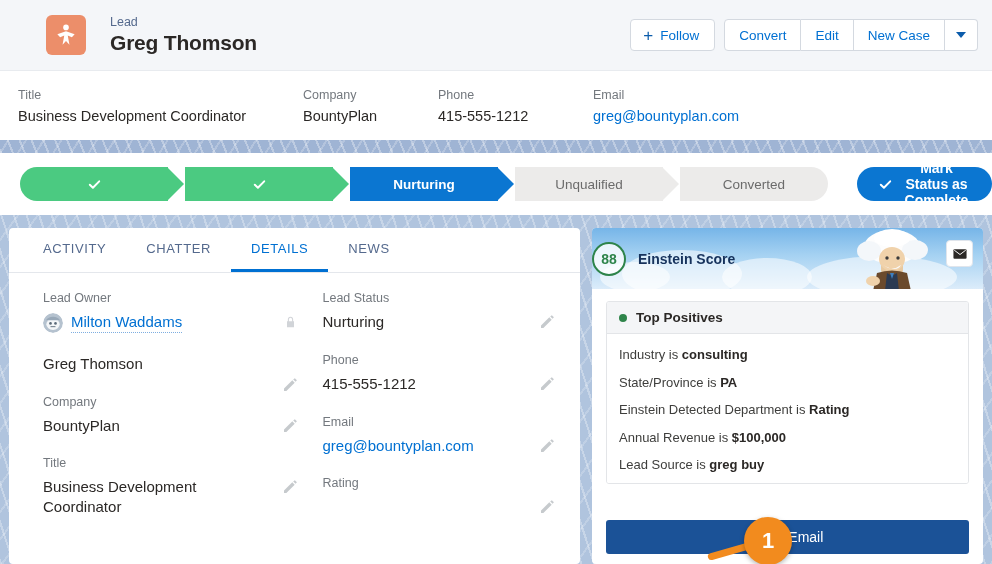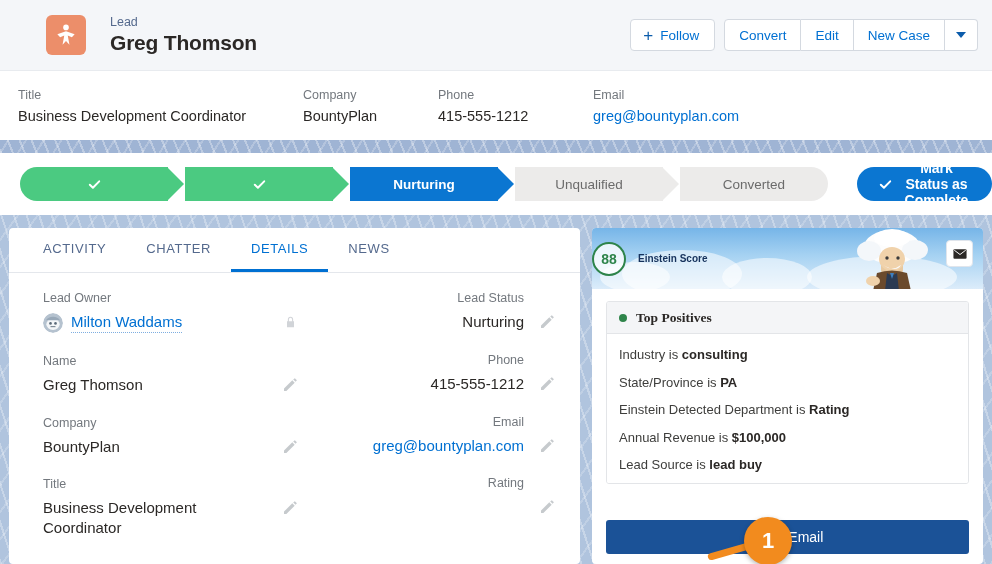--- a/index.html
+++ b/index.html
@@ -121,21 +121,21 @@
   }
   .tabs { display: flex; padding: 0 14px; border-bottom: 1px solid #e4e7ec; height: 45px; align-items: stretch; }
   .tab {
     display: flex; align-items: center; padding: 0 20px; font-size: 13px; letter-spacing: .6px;
     color: #54698d; cursor: pointer; position: relative; border-bottom: 3px solid transparent;
   }
   .tab.active { color: #0070d2; border-bottom-color: #0070d2; font-weight: 400; }
 
   .fields { padding: 18px 22px 0 34px; display: flex; }
   .field-col { width: 50%; }
-  .field-col.right { padding-left: 22px; text-align: right; }
+  .field-col.right { padding-left: 22px; }
   .field { margin-bottom: 21px; position: relative; padding-right: 34px; }
   .f-label { font-size: 12.5px; color: #73787e; margin-bottom: 7px; }
   .f-value { font-size: 15px; color: #2b2826; line-height: 1.32; min-height: 19px; }
   .f-value.link { color: #0070d2; }
   .f-owner { display: flex; align-items: flex-end; gap: 8px; }
   .owner-avatar { width: 20px; height: 20px; border-radius: 50%; flex: none; display: block; }
   .owner-name { color: #0070d2; font-size: 15px; border-bottom: 1px dotted #7eaee0; }
   .pencil {
     position: absolute; right: 4px; top: 24px; width: 14px; height: 14px;
     opacity: .34; cursor: pointer;
@@ -159,38 +159,38 @@
   .c2 { width: 90px; height: 38px; left: 130px; top: 30px; }
   .c3 { width: 150px; height: 42px; left: 215px; top: 28px; }
   .c4 { width: 70px; height: 30px; left: 8px; top: 34px; }
   .ein-header-inner { position: relative; z-index: 3; display: flex; align-items: center; height: 61px; }
   .score-circle {
     width: 34px; height: 34px; border-radius: 50%; border: 2px solid #2e844a;
     background: rgba(255,255,255,.82);
     display: flex; align-items: center; justify-content: center;
     font-size: 14px; font-weight: 700; color: #2e844a; flex: none;
   }
-  .ein-title { margin-left: 12px; font-size: 10px; font-weight: 700; color: #16325c; }
+  .ein-title { margin-left: 12px; font-size: 14px; font-weight: 700; color: #16325c; }
   .ein-mascot { position: absolute; right: 52px; bottom: -2px; width: 78px; height: 64px; z-index: 4; }
   .ein-mascot svg { display: block; width: 78px; height: 64px; }
   .mail-btn {
     position: absolute; right: 10px; top: 12px; width: 27px; height: 27px;
     background: #fff; border: 1px solid #e0e5ec; border-radius: 4px;
     display: flex; align-items: center; justify-content: center; z-index: 6; cursor: pointer;
   }
   .mail-btn svg { width: 14px; height: 14px; display: block; }
 
   .ein-body { padding: 12px 14px 0 14px; }
   .positives-box { border: 1px solid #e3e5e8; border-radius: 3px; overflow: hidden; }
   .pos-header {
     background: #f4f5f7; border-bottom: 1px solid #e3e5e8;
     height: 32px; display: flex; align-items: center; padding-left: 12px; gap: 9px;
   }
   .green-dot { width: 8px; height: 8px; border-radius: 50%; background: #2e844a; flex: none; }
-  .pos-header-label { font-size: 13.5px; font-weight: 700; color: #2b2826; font-family: Liberation Serif, serif; }
+  .pos-header-label { font-size: 13.5px; font-weight: 700; color: #2b2826; }
   .pos-list { padding: 7px 0 4px 0; background: #fff; }
   .pos-item { font-size: 13px; color: #3e3e3c; padding: 6px 12px; line-height: 1.2; }
   .pos-item b { font-weight: 700; color: #2b2826; }
 
   .send-email-btn {
     position: absolute; left: 14px; bottom: 10px; width: 363px; height: 34px;
     background: #1b5297; border: none; border-radius: 3px; color: #fff;
     font-size: 14px; font-family: inherit; cursor: pointer;
   }
 
@@ -333,21 +333,20 @@
               <a class="owner-name">Milton Waddams</a>
             </div>
             <span class="lock">
               <svg viewBox="0 0 14 16" fill="#6b7280">
                   <path d="M4 7V5a3 3 0 0 1 6 0v2h1v7H3V7h1zm1.2 0h3.6V5a1.8 1.8 0 0 0-3.6 0v2z"></path>
                 </svg>
             </span>
           </div>
 
           <div class="field">
-            <div class="f-label">Name</div>
             <div class="f-value">Greg Thomson</div>
             <span class="pencil">
               <svg viewBox="0 0 14 14" fill="#5b6770">
                   <path d="M1 10.6 L9.3 2.3 l2.4 2.4 L3.4 13 H1 z M10.2 1.4 l1.6-1.2 2.1 2.1 -1.3 1.5 z"></path>
                 </svg>
             </span>
           </div>
 
           <div class="field">
             <div class="f-label">Company</div>
@@ -461,21 +460,21 @@
         <div class="positives-box">
           <div class="pos-header">
             <span class="green-dot"></span>
             <span class="pos-header-label">Top Positives</span>
           </div>
           <div class="pos-list">
             <div class="pos-item"><span>Industry is </span><b>consulting</b></div>
             <div class="pos-item"><span>State/Province is </span><b>PA</b></div>
             <div class="pos-item"><span>Einstein Detected Department is </span><b>Rating</b></div>
             <div class="pos-item"><span>Annual Revenue is </span><b>$100,000</b></div>
-            <div class="pos-item"><span>Lead Source is </span><b>lead buy</b></div>
+            <div class="pos-item"><span>Lead Source is </span><b>greg buy</b></div>
           </div>
         </div>
       </div>
 
       <button class="send-email-btn">Send Email</button>
     </div>
 
     <div class="callout-line"></div>
     <div class="callout">1</div>
 

